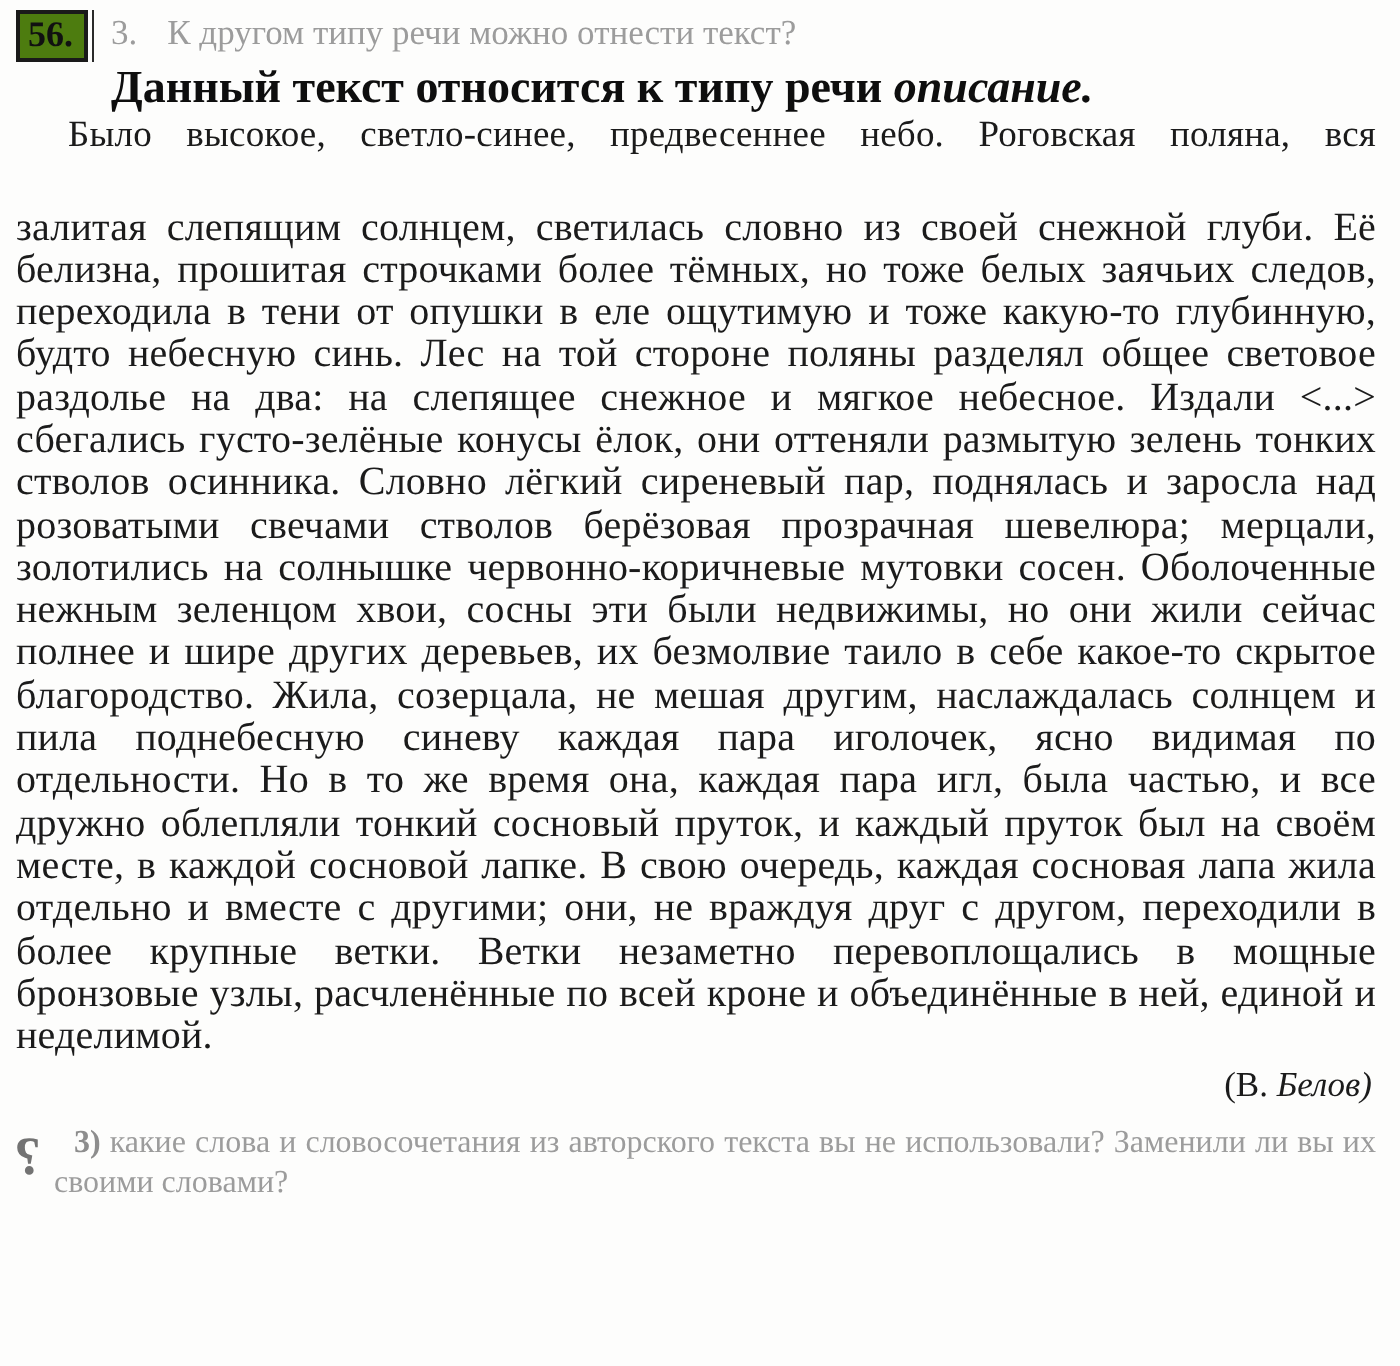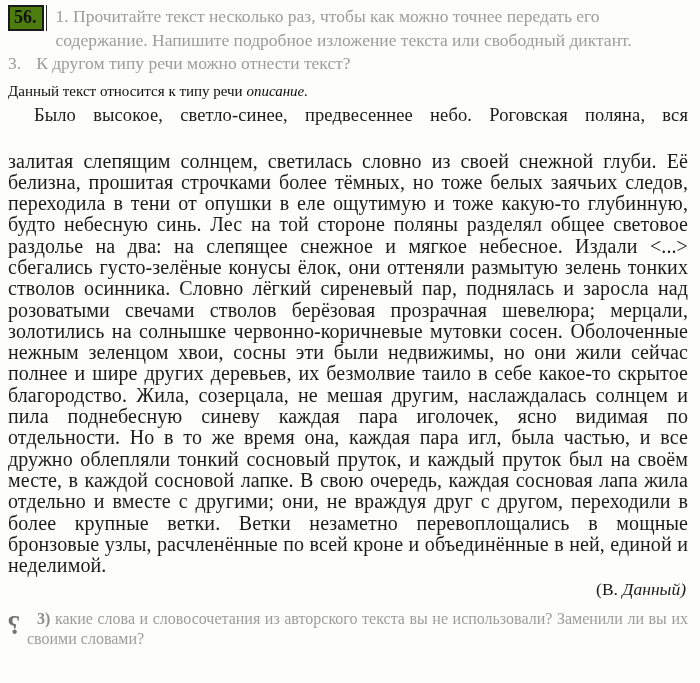--- a/index.html
+++ b/index.html
@@ -42,22 +42,22 @@
     width: 0;
     border-left: 1.5px solid #2a2a2a;
     margin-left: 2px;
   }
   .instr-line3 { clear: none; }
   .instr-num { margin-right: 15px; }
 
   
   .answer {
     margin-top: 3px;
-    font-weight: normal;
-    font-size: 15px;
+    font-weight: bold;
+    font-size: 23px;
     line-height: 24px;
     color: #0e0e0e;
   }
   .it { font-style: italic; }
 
   
   .body-first {
     margin-top: 2px;
     font-size: 18.5px;
     line-height: 21px;
@@ -110,37 +110,36 @@
 </head>
 <body>
 
 <div class="page">
 
   <div class="instr-block">
     <span class="badge-wrap">
       <span class="exnum">56.</span>
       <span class="badge-rule"></span>
     </span>
-    <span>1. Прочитайте текст несколько раз, чтобы как можно точнее передать его содержание. Напишите подробное изложение текста или свободный диктант.</span>
     <div class="instr-line3">
       <span class="instr-num">3.</span><span>К другом типу речи можно отнести текст?</span>
     </div>
   </div>
 
   <div class="answer">
     <span>Данный текст относится к типу речи </span><span class="it">описание.</span>
   </div>
 
   <div class="body-first">Было высокое, светло-синее, предвесеннее небо. Роговская поляна, вся</div>
 
   <div class="body-text">залитая слепящим солнцем, светилась словно из своей снежной глуби. Её белизна, прошитая строчками более тёмных, но тоже белых заячьих следов, переходила в тени от опушки в еле ощутимую и тоже какую-то глубинную, будто небесную синь. Лес на той стороне поляны разделял общее световое раздолье на два: на слепящее снежное и мягкое небесное. Издали &lt;...&gt; сбегались густо-зелёные конусы ёлок, они оттеняли размытую зелень тонких стволов осинника. Словно лёгкий сиреневый пар, поднялась и заросла над розоватыми свечами стволов берёзовая прозрачная шевелюра; мерцали, золотились на солнышке червонно-коричневые мутовки сосен. Оболоченные нежным зеленцом хвои, сосны эти были недвижимы, но они жили сейчас полнее и шире других деревьев, их безмолвие таило в себе какое-то скрытое благородство. Жила, созерцала, не мешая другим, наслаждалась солнцем и пила поднебесную синеву каждая пара иголочек, ясно видимая по отдельности. Но в то же время она, каждая пара игл, была частью, и все дружно облепляли тонкий сосновый пруток, и каждый пруток был на своём месте, в каждой сосновой лапке. В свою очередь, каждая сосновая лапа жила отдельно и вместе с другими; они, не враждуя друг с другом, переходили в более крупные ветки. Ветки незаметно перевоплощались в мощные бронзовые узлы, расчленённые по всей кроне и объединённые в ней, единой и неделимой.</div>
 
   <div class="attribution">
     <span>(В.</span>
-    <span class="it">Данный)</span>
+    <span class="it">Белов)</span>
   </div>
 
   <div class="review">
     <span class="qmark">?</span>
     <p class="rev-item"><span class="rev-num">3)</span><span> какие слова и словосочетания из авторского текста вы не использовали? Заменили ли вы их своими словами?</span></p>
   </div>
 
 </div>
 
 </body></html>

